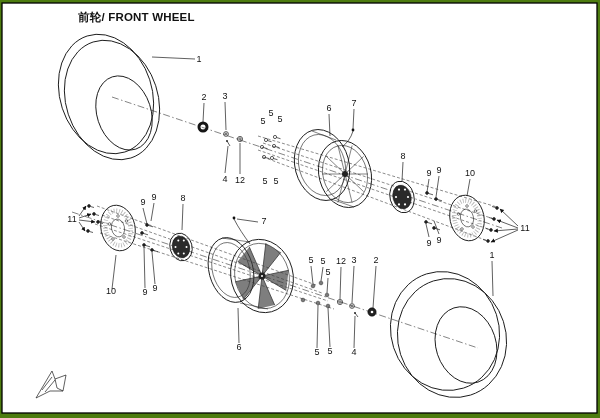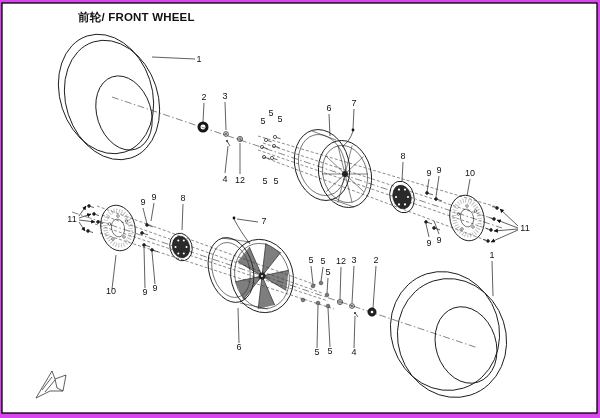--- a/index.html
+++ b/index.html
@@ -1,16 +1,16 @@
 <!DOCTYPE html>
 <html><head>
 <meta charset="utf-8">
 <style>
   html,body{margin:0;padding:0;background:#fff;}
-  #page{position:relative;width:600px;height:418px;background:#d946ef;overflow:hidden;text-align:right;}
+  #page{position:relative;width:600px;height:418px;background:#4d7c0f;overflow:hidden;text-align:right;}
   svg{display:block;}
   svg text{font-family:"Liberation Sans","DejaVu Sans",sans-serif;fill:#111;}
   .title{font-size:11.5px;font-weight:bold;letter-spacing:.2px;}
   .callout{font-size:9px;text-anchor:middle;}
   .ln{stroke:#1b1b1b;stroke-width:.7;fill:none;}
   .outline{stroke:#1b1b1b;stroke-width:.9;fill:none;}
   .thin{stroke:#1b1b1b;stroke-width:.55;fill:none;}
   .axis{stroke:#333;stroke-width:.6;fill:none;stroke-dasharray:7 2.5 1.5 2.5;}
   .boltline{stroke:#2a2a2a;stroke-width:.55;fill:none;stroke-dasharray:3 2;}
   .stipple{stroke:#8a8a8a;stroke-width:4.5;fill:none;stroke-dasharray:.8 1.8;opacity:.65;}

